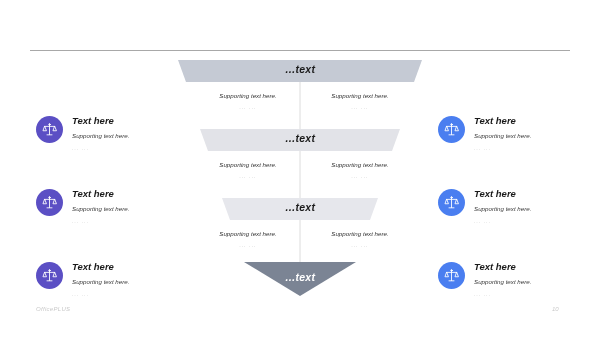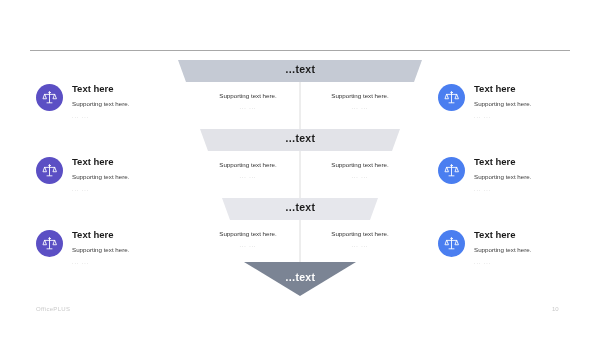--- a/index.html
+++ b/index.html
@@ -1,19 +1,19 @@
 <!DOCTYPE html>
 <html><head>
 <meta charset="utf-8">
 <style>
   html,body{margin:0;padding:0;background:#ffffff;}
   body{width:600px;height:337px;overflow:hidden;
        font-family:"Liberation Sans","DejaVu Sans",sans-serif;
        -webkit-font-smoothing:antialiased;}
-  .slide{position:relative;width:600px;height:297px;background:#fff;}
+  .slide{position:relative;width:600px;height:297px;background:#fff;font-style:italic;}
 
   
   .top-rule{position:absolute;left:30px;top:50px;width:540px;height:1px;
             background:#a8a8a8;}
 
   
   .funnel{position:absolute;left:0;top:0;width:600px;height:337px;}
   .funnel svg{display:block;}
 
   
@@ -31,21 +31,21 @@
   .mid-cell .md{font-size:5.2px;color:#b9b9b9;margin-top:5px;letter-spacing:1px;}
 
   .mid-cell.r1c1{left:194px;top:92px;}
   .mid-cell.r1c2{left:306px;top:92px;}
   .mid-cell.r2c1{left:194px;top:161px;}
   .mid-cell.r2c2{left:306px;top:161px;}
   .mid-cell.r3c1{left:194px;top:230px;}
   .mid-cell.r3c2{left:306px;top:230px;}
 
   
-  .side-item{position:absolute;display:flex;align-items:flex-start;gap:9px;}
+  .side-item{position:absolute;display:flex;align-items:flex-start;gap:9px;margin-top:32px;}
   .side-item.left{left:36px;}
   .side-item.right{left:438px;}
   .side-item.row1{top:84px;}
   .side-item.row2{top:157px;}
   .side-item.row3{top:230px;}
 
   .badge{width:27px;height:27px;border-radius:50%;flex:0 0 27px;
          display:flex;align-items:center;justify-content:center;}
   .badge.purple{background:#5b4fc4;}
   .badge.blue{background:#4a7ef0;}

